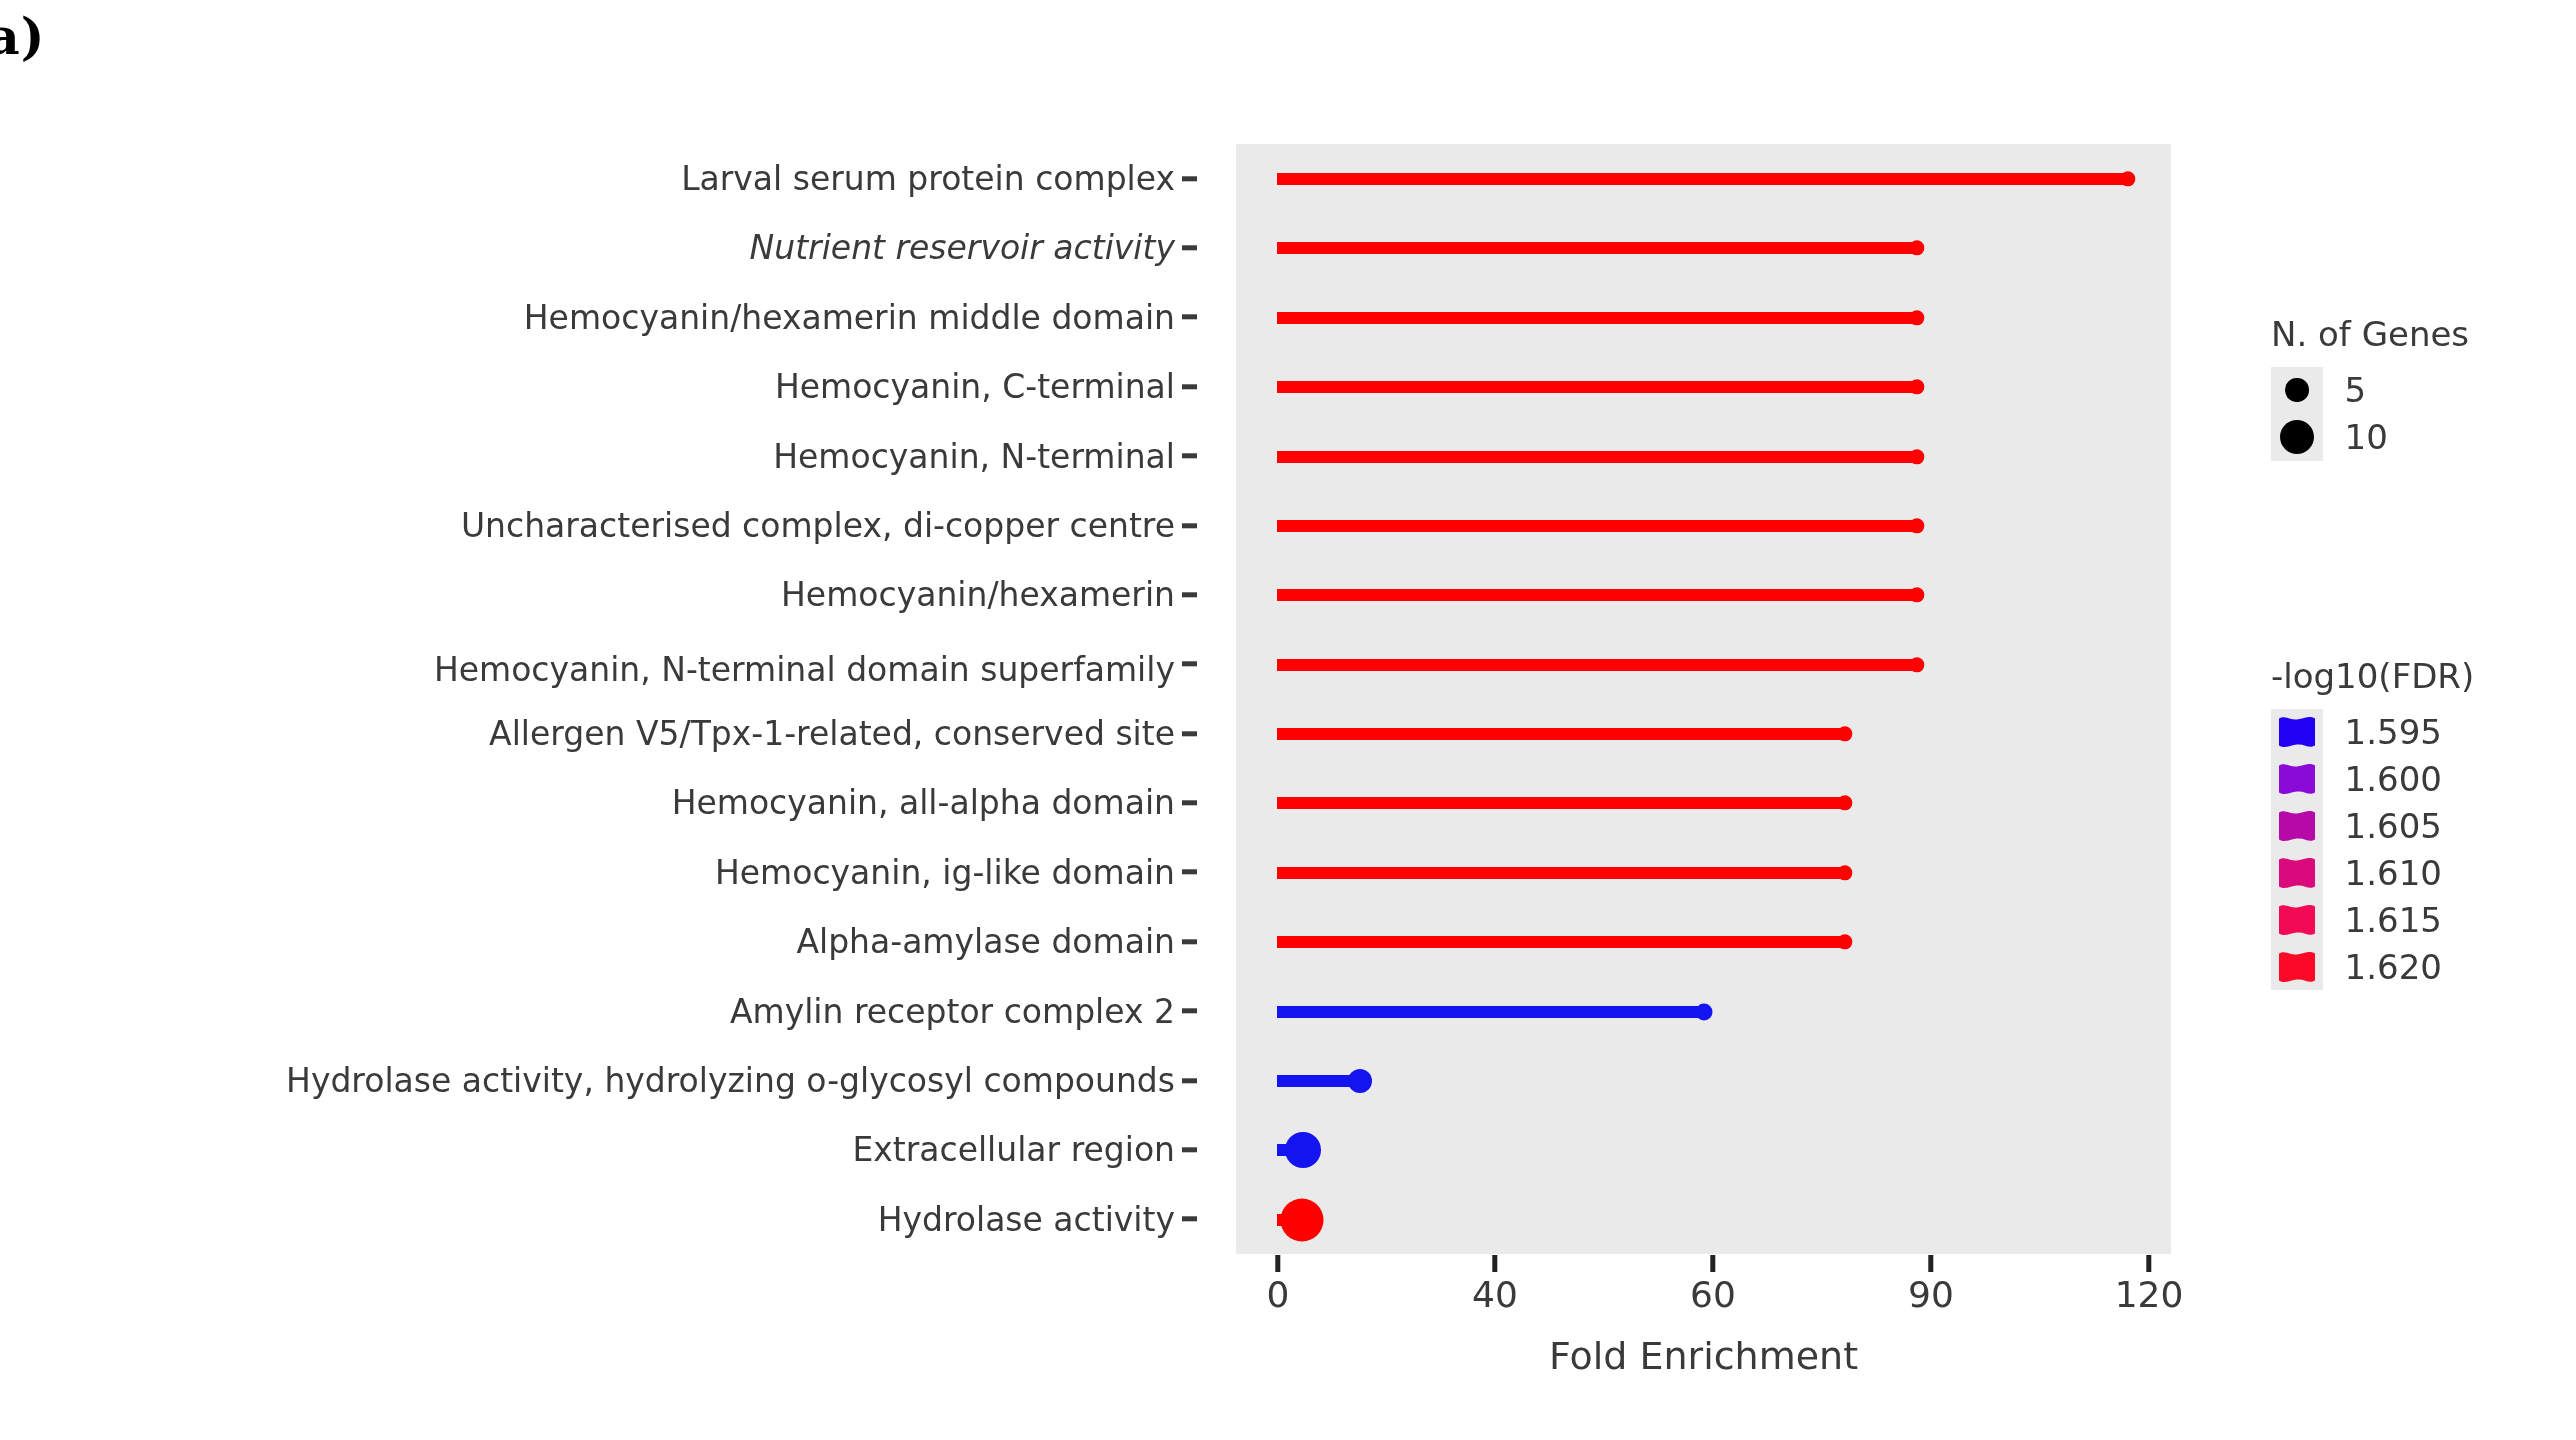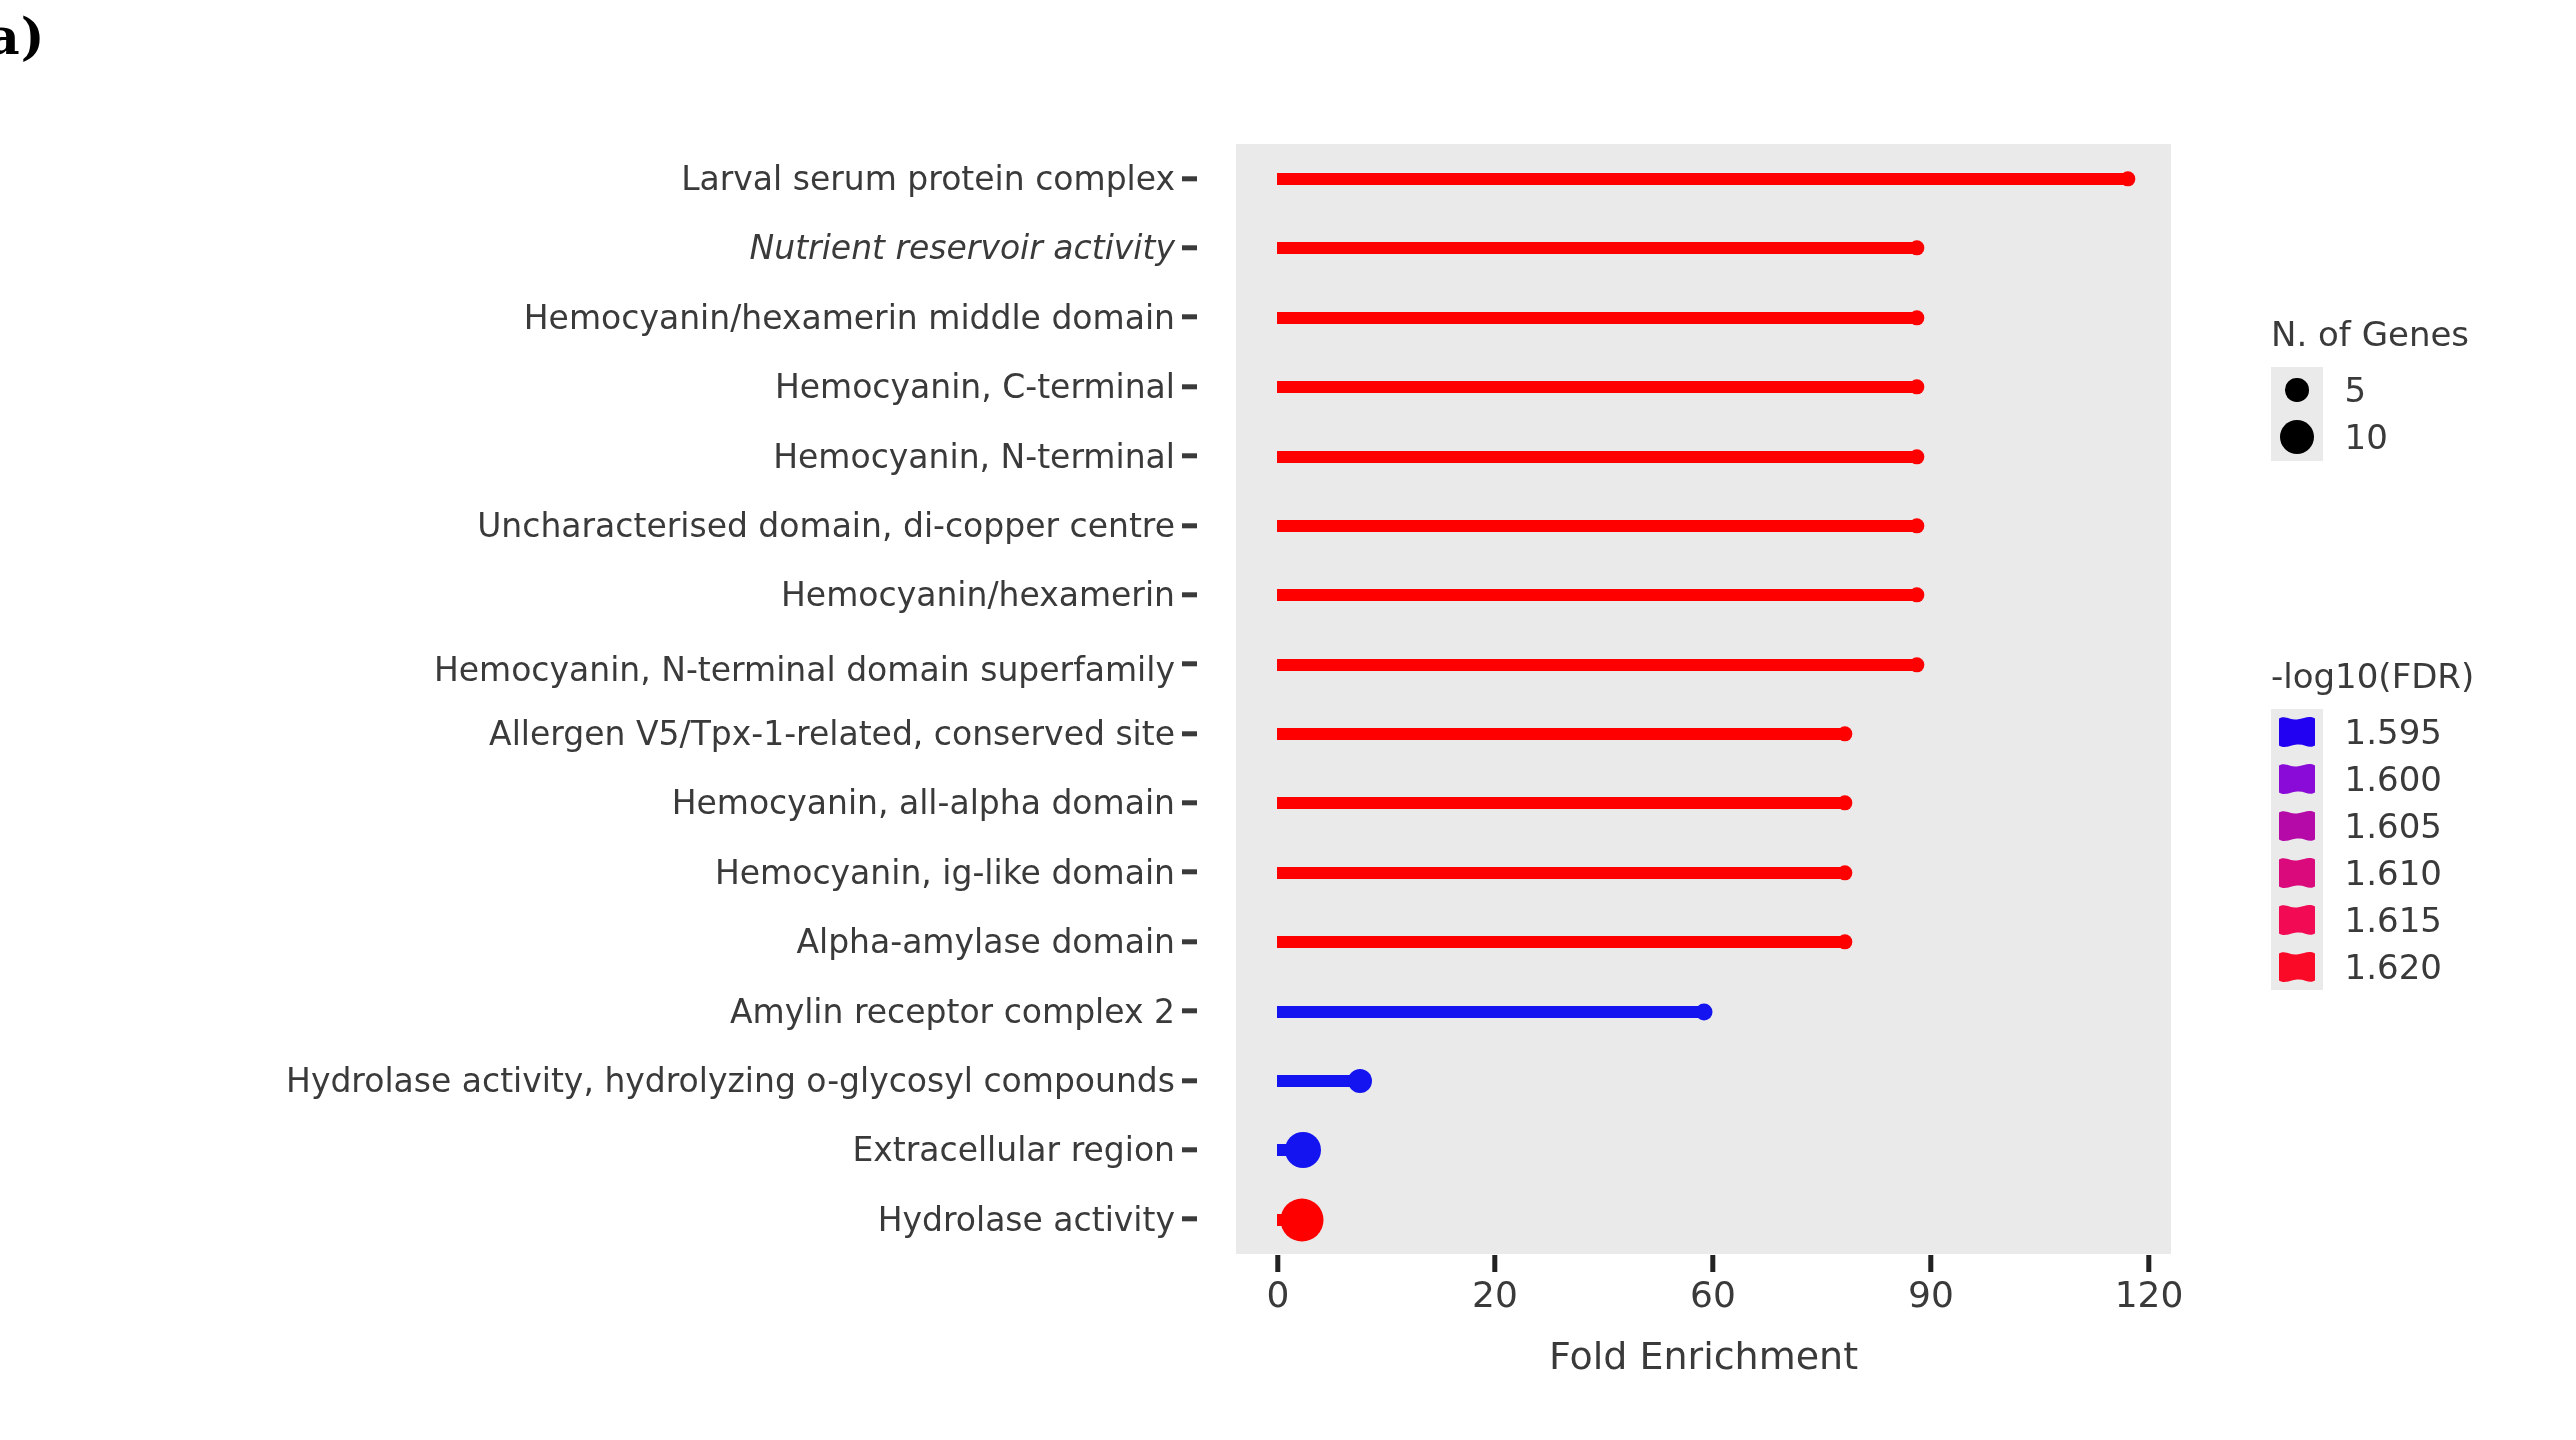--- a/index.html
+++ b/index.html
@@ -138,21 +138,21 @@
       <div class="ylabel" style="top: 0px; height: 69px; line-height: 69px;">Larval serum protein complex</div>
       <div class="ytick" style="top: 35px;"></div>
       <div class="ylabel" style="top: 69px; height: 69px; line-height: 69px; font-style: italic;">Nutrient reservoir activity</div>
       <div class="ytick" style="top: 104px;"></div>
       <div class="ylabel" style="top: 139px; height: 69px; line-height: 69px;">Hemocyanin/hexamerin middle domain</div>
       <div class="ytick" style="top: 173px;"></div>
       <div class="ylabel" style="top: 208px; height: 69px; line-height: 69px;">Hemocyanin, C-terminal</div>
       <div class="ytick" style="top: 243px;"></div>
       <div class="ylabel" style="top: 278px; height: 69px; line-height: 69px; text-align: right;">Hemocyanin, N-terminal</div>
       <div class="ytick" style="top: 312px;"></div>
-      <div class="ylabel" style="top: 347px; height: 69px; line-height: 69px;">Uncharacterised domain, di-copper centre</div>
+      <div class="ylabel" style="top: 347px; height: 69px; line-height: 69px;">Uncharacterised complex, di-copper centre</div>
       <div class="ytick" style="top: 382px;"></div>
       <div class="ylabel" style="top: 416px; height: 69px; line-height: 69px;">Hemocyanin/hexamerin</div>
       <div class="ytick" style="top: 451px;"></div>
       <div class="ylabel" style="top: 491px; height: 69px; line-height: 69px;">Hemocyanin, N-terminal domain superfamily</div>
       <div class="ytick" style="top: 520px;"></div>
       <div class="ylabel" style="top: 555px; height: 69px; line-height: 69px;">Allergen V5/Tpx-1-related, conserved site</div>
       <div class="ytick" style="top: 590px;"></div>
       <div class="ylabel" style="top: 624px; height: 69px; line-height: 69px;">Hemocyanin, all-alpha domain</div>
       <div class="ytick" style="top: 659px;"></div>
       <div class="ylabel" style="top: 694px; height: 69px; line-height: 69px;">Hemocyanin, ig-like domain</div>
@@ -235,21 +235,21 @@
           <div class="bar-line" style="left: 41px; width: 25px; background: rgb(255, 0, 0); top: 29px;"></div>
           <div class="bar-dot" style="left: 66px; top: 35px; width: 43px; height: 43px; background: rgb(255, 0, 0);"></div>
         </div>
       </div>
   </div>
 
   <div id="xticks">
       <div class="xtick-mark" style="left: 1278px;"></div>
       <div class="xtick-label" style="left: 1278px;">0</div>
       <div class="xtick-mark" style="left: 1495px;"></div>
-      <div class="xtick-label" style="left: 1495px;">20</div>
+      <div class="xtick-label" style="left: 1495px;">40</div>
       <div class="xtick-mark" style="left: 1713px;"></div>
       <div class="xtick-label" style="left: 1713px;">60</div>
       <div class="xtick-mark" style="left: 1931px;"></div>
       <div class="xtick-label" style="left: 1931px;">90</div>
       <div class="xtick-mark" style="left: 2149px;"></div>
       <div class="xtick-label" style="left: 2149px;">120</div>
     </div>
 
   <div id="xaxis-title">Fold Enrichment</div>
 

